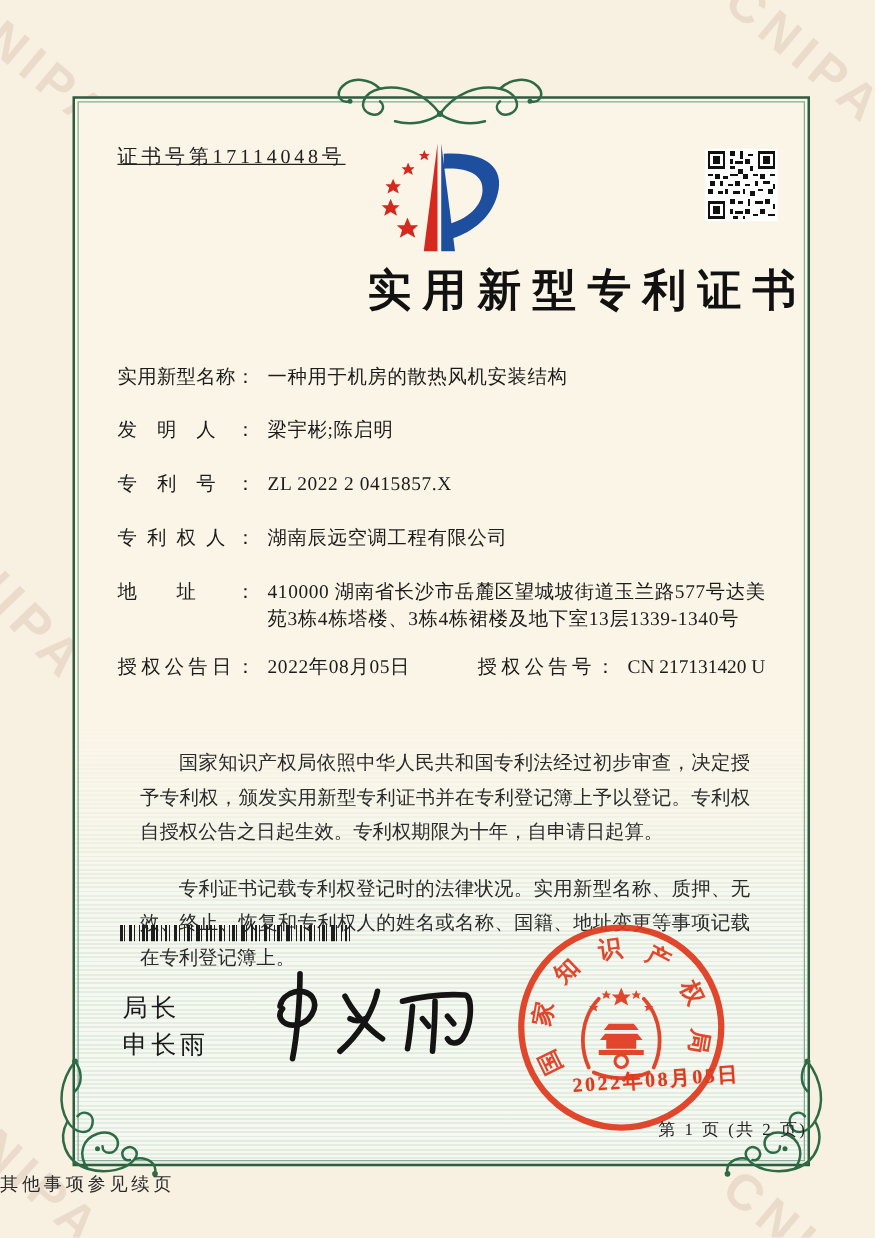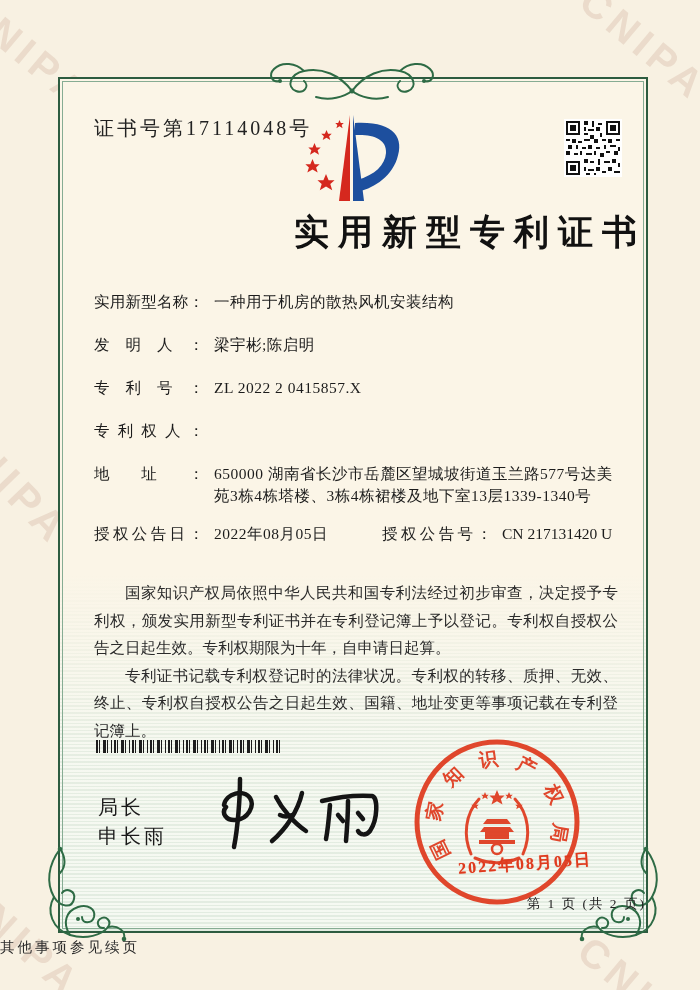--- a/index.html
+++ b/index.html
@@ -28,40 +28,40 @@
         linear-gradient(180deg,#fbf5e7 0%,#fbf5e7 58%,rgba(251,245,231,.15) 78%,rgba(251,245,231,0) 100%),
         repeating-linear-gradient(180deg,#e2ece1 0 1.5px,#f5f9f2 1.5px 3.5px);}
   .frame::before{content:"";position:absolute;inset:2px;border:1px solid #86ac93;pointer-events:none;}
 
   .orn{position:absolute;pointer-events:none;}
   .orn-top{left:192px;top:-26px;}
   .orn-bl{left:-22px;bottom:-18px;}
   .orn-br{right:-22px;bottom:-18px;transform:scaleX(-1);}
 
   
-  .cert-no{position:absolute;left:34px;top:36px;font-size:20px;letter-spacing:3px;color:#222;}
+  .cert-no{position:absolute;left:34px;top:36px;font-size:16px;letter-spacing:3px;color:#222;text-decoration:underline;}
   .logo{position:absolute;left:237px;top:32px;}
   .qr{position:absolute;left:504px;top:40px;width:58px;height:58px;background:#fff;}
   .title{position:absolute;left:0;top:130px;width:100%;text-align:right;
       font-size:35px;font-weight:bold;letter-spacing:9px;color:#111;}
 
   
   .fields{position:absolute;left:34px;top:212px;width:524px;font-size:15.5px;line-height:22px;font-family:Liberation Serif, serif;}
   .frow{display:flex;margin-bottom:21px;}
   .flabel{flex:0 0 110px;text-align:justify;text-align-last:justify;letter-spacing:0;}
   .fvalue{flex:1;padding-left:10px;letter-spacing:.5px;}
   .frow.addr{margin-bottom:16px;}
   .frow.last .fvalue{flex:0 0 168px;}
   .frow.last .flabel2{flex:0 0 110px;text-align:justify;text-align-last:justify;}
   .frow.last .fvalue2{flex:1;padding-left:10px;}
 
   
   .body-text{position:absolute;left:34px;top:500px;width:524px;font-size:15.5px;
       line-height:27.5px;color:#2b2b2b;text-align:justify;}
-  .body-text p{margin:0;text-indent:2em;}
+  .body-text p{margin:18px;text-indent:2em;}
 
   
   .barcode{position:absolute;left:36px;top:661px;width:184px;height:13px;
       background:repeating-linear-gradient(90deg,
         #1d1d1d 0 2px,transparent 2px 3px,
         #1d1d1d 3px 4px,transparent 4px 7px,
         #1d1d1d 7px 10px,transparent 10px 11px,
         #1d1d1d 11px 12px,transparent 12px 15px,
         #1d1d1d 15px 16px,transparent 16px 18px);}
   .sig-block{position:absolute;left:38px;top:714px;
@@ -235,36 +235,37 @@
       <div class="frow">
         <span class="flabel">发明人：</span>
         <span class="fvalue">梁宇彬;陈启明</span>
       </div>
       <div class="frow">
         <span class="flabel">专利号：</span>
         <span class="fvalue">ZL 2022 2 0415857.X</span>
       </div>
       <div class="frow">
         <span class="flabel">专利权人：</span>
+        <span class="fvalue">湖南辰远空调工程有限公司</span>
       </div>
       <div class="frow addr">
         <span class="flabel">地址：</span>
-        <span class="fvalue">650000 湖南省长沙市岳麓区望城坡街道玉兰路577号达美苑3栋4栋塔楼、3栋4栋裙楼及地下室13层1339-1340号</span>
+        <span class="fvalue">410000 湖南省长沙市岳麓区望城坡街道玉兰路577号达美苑3栋4栋塔楼、3栋4栋裙楼及地下室13层1339-1340号</span>
       </div>
       <div class="frow last">
         <span class="flabel">授权公告日：</span>
         <span class="fvalue">2022年08月05日</span>
         <span class="flabel2">授权公告号：</span>
         <span class="fvalue2">CN 217131420 U</span>
       </div>
     </div>
 
     <div class="body-text">
       <p>国家知识产权局依照中华人民共和国专利法经过初步审查，决定授予专利权，颁发实用新型专利证书并在专利登记簿上予以登记。专利权自授权公告之日起生效。专利权期限为十年，自申请日起算。</p>
-      <p>专利证书记载专利权登记时的法律状况。专利权的转移、质押、无效、终止、专利权自授权公告之日起生效、国籍、地址变更等事项记载在专利登记簿上。</p>
+      <p>专利证书记载专利权登记时的法律状况。实用新型名称、质押、无效、终止、恢复和专利权人的姓名或名称、国籍、地址变更等事项记载在专利登记簿上。</p>
     </div>
 
     <div class="barcode"></div>
 
     <div class="sig-block">
       <div>局长</div>
       <div>申长雨</div>
     </div>
 
     <svg class="sig-svg" width="175" height="85" viewBox="0 0 175 85">

